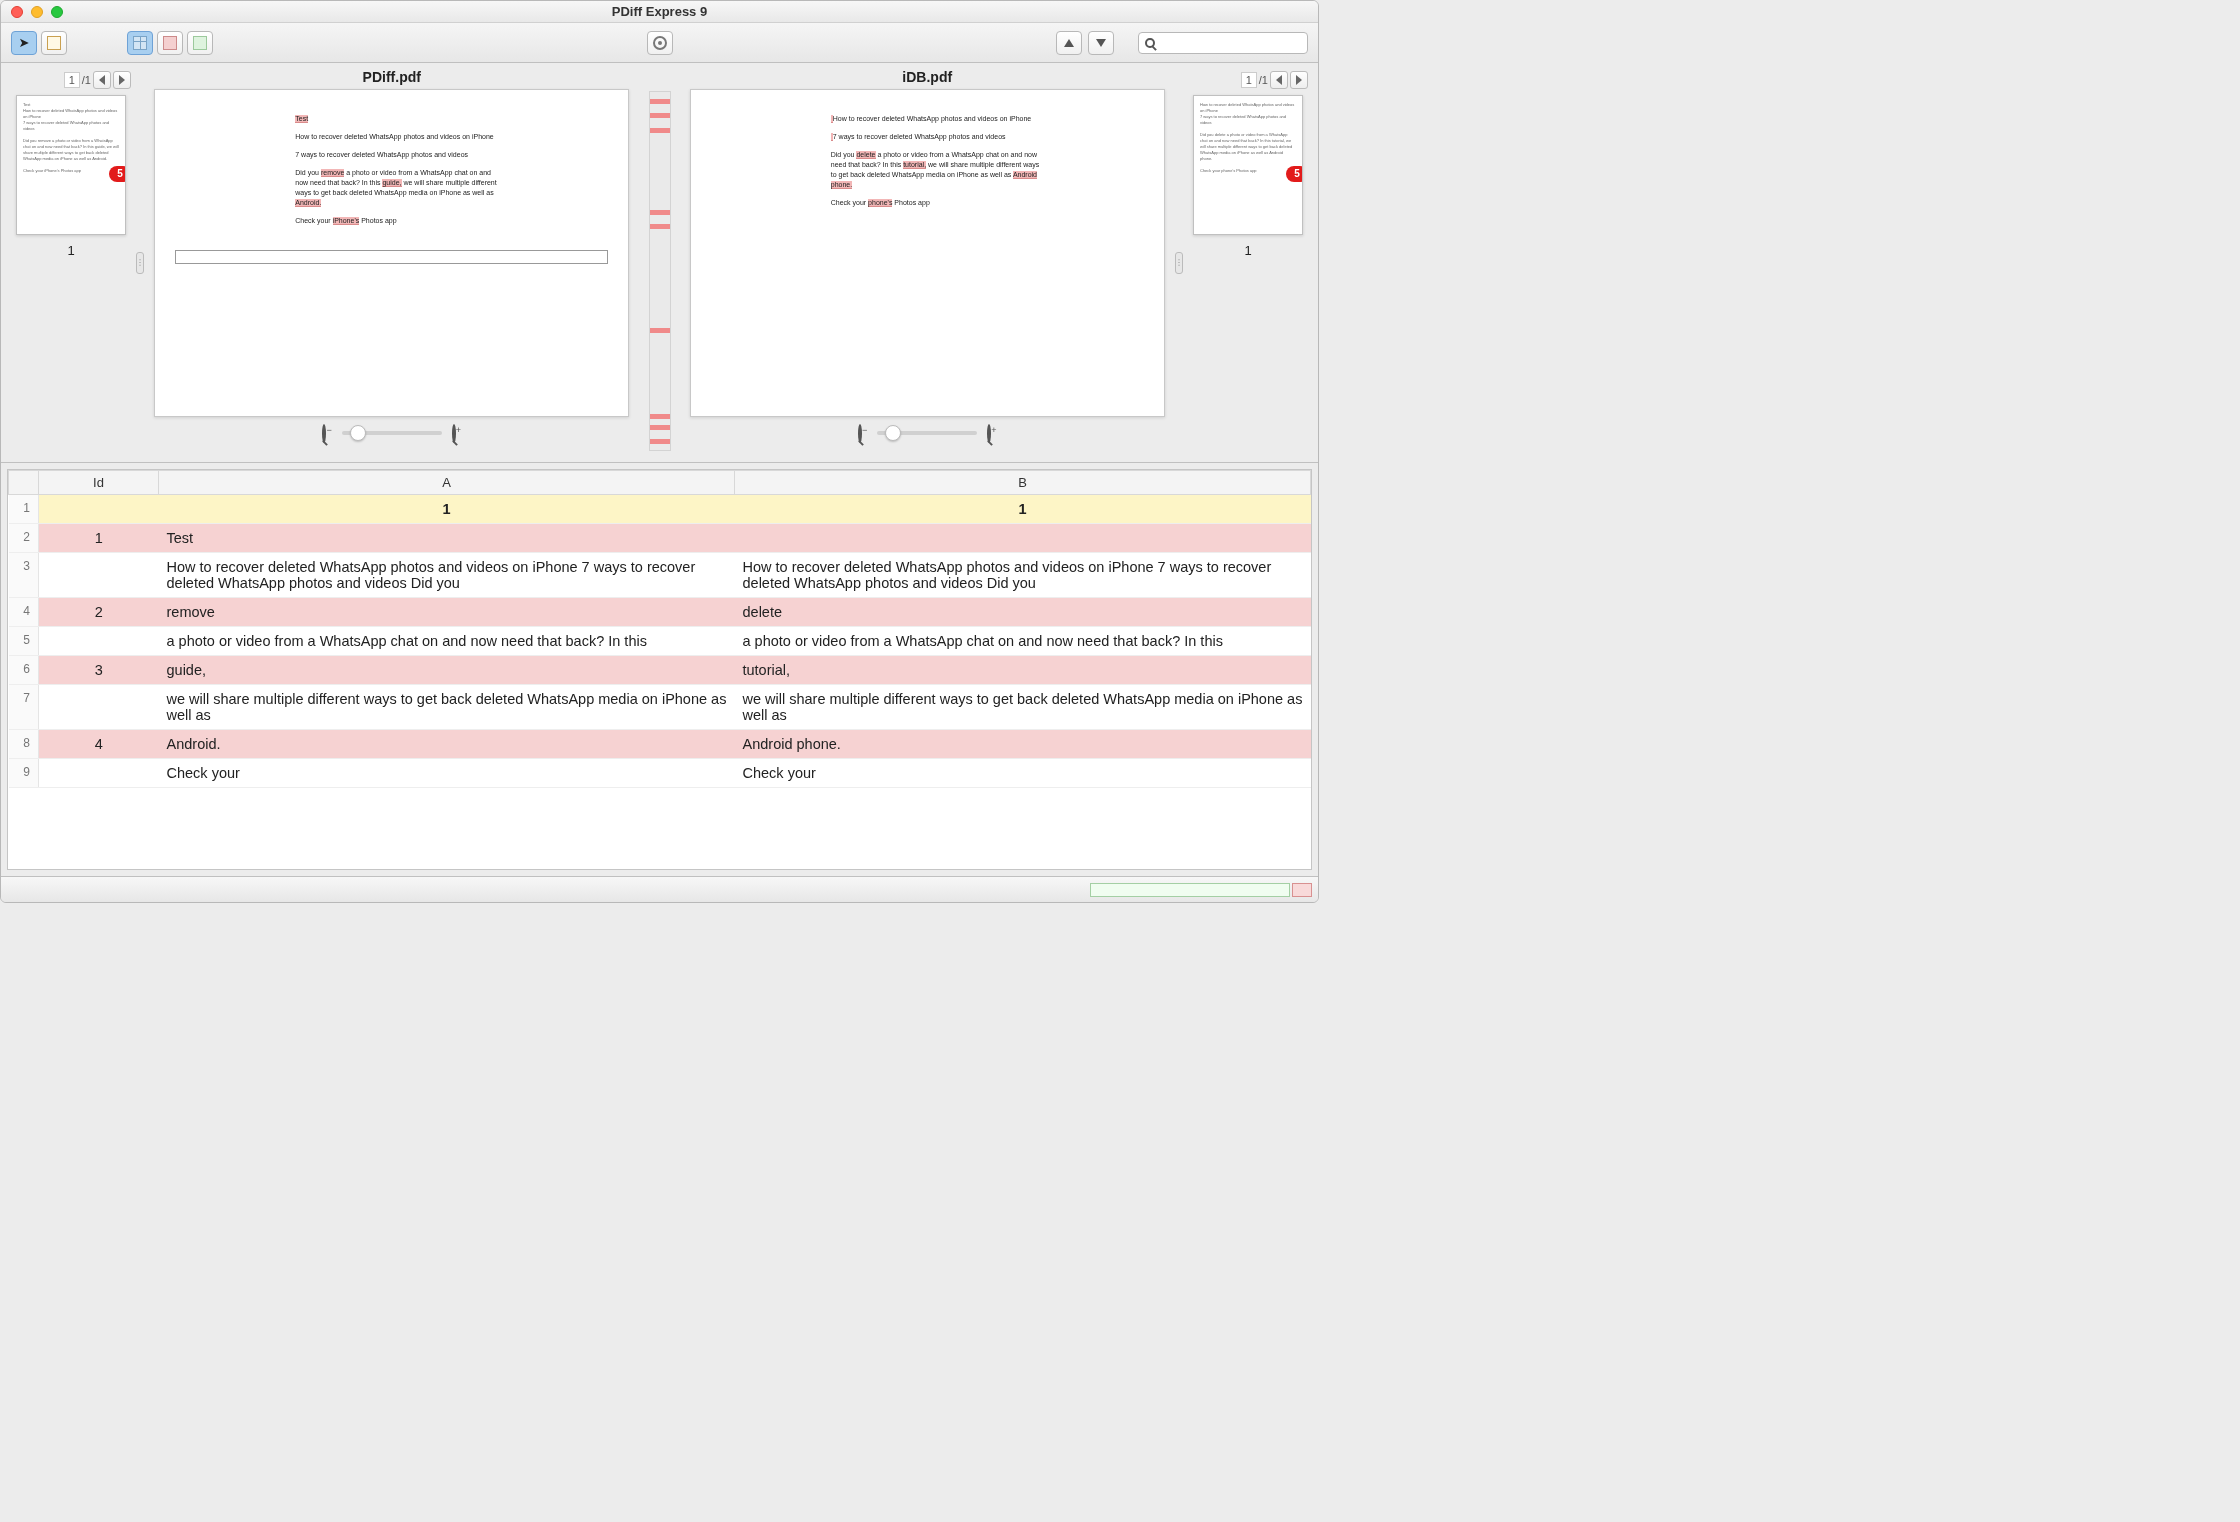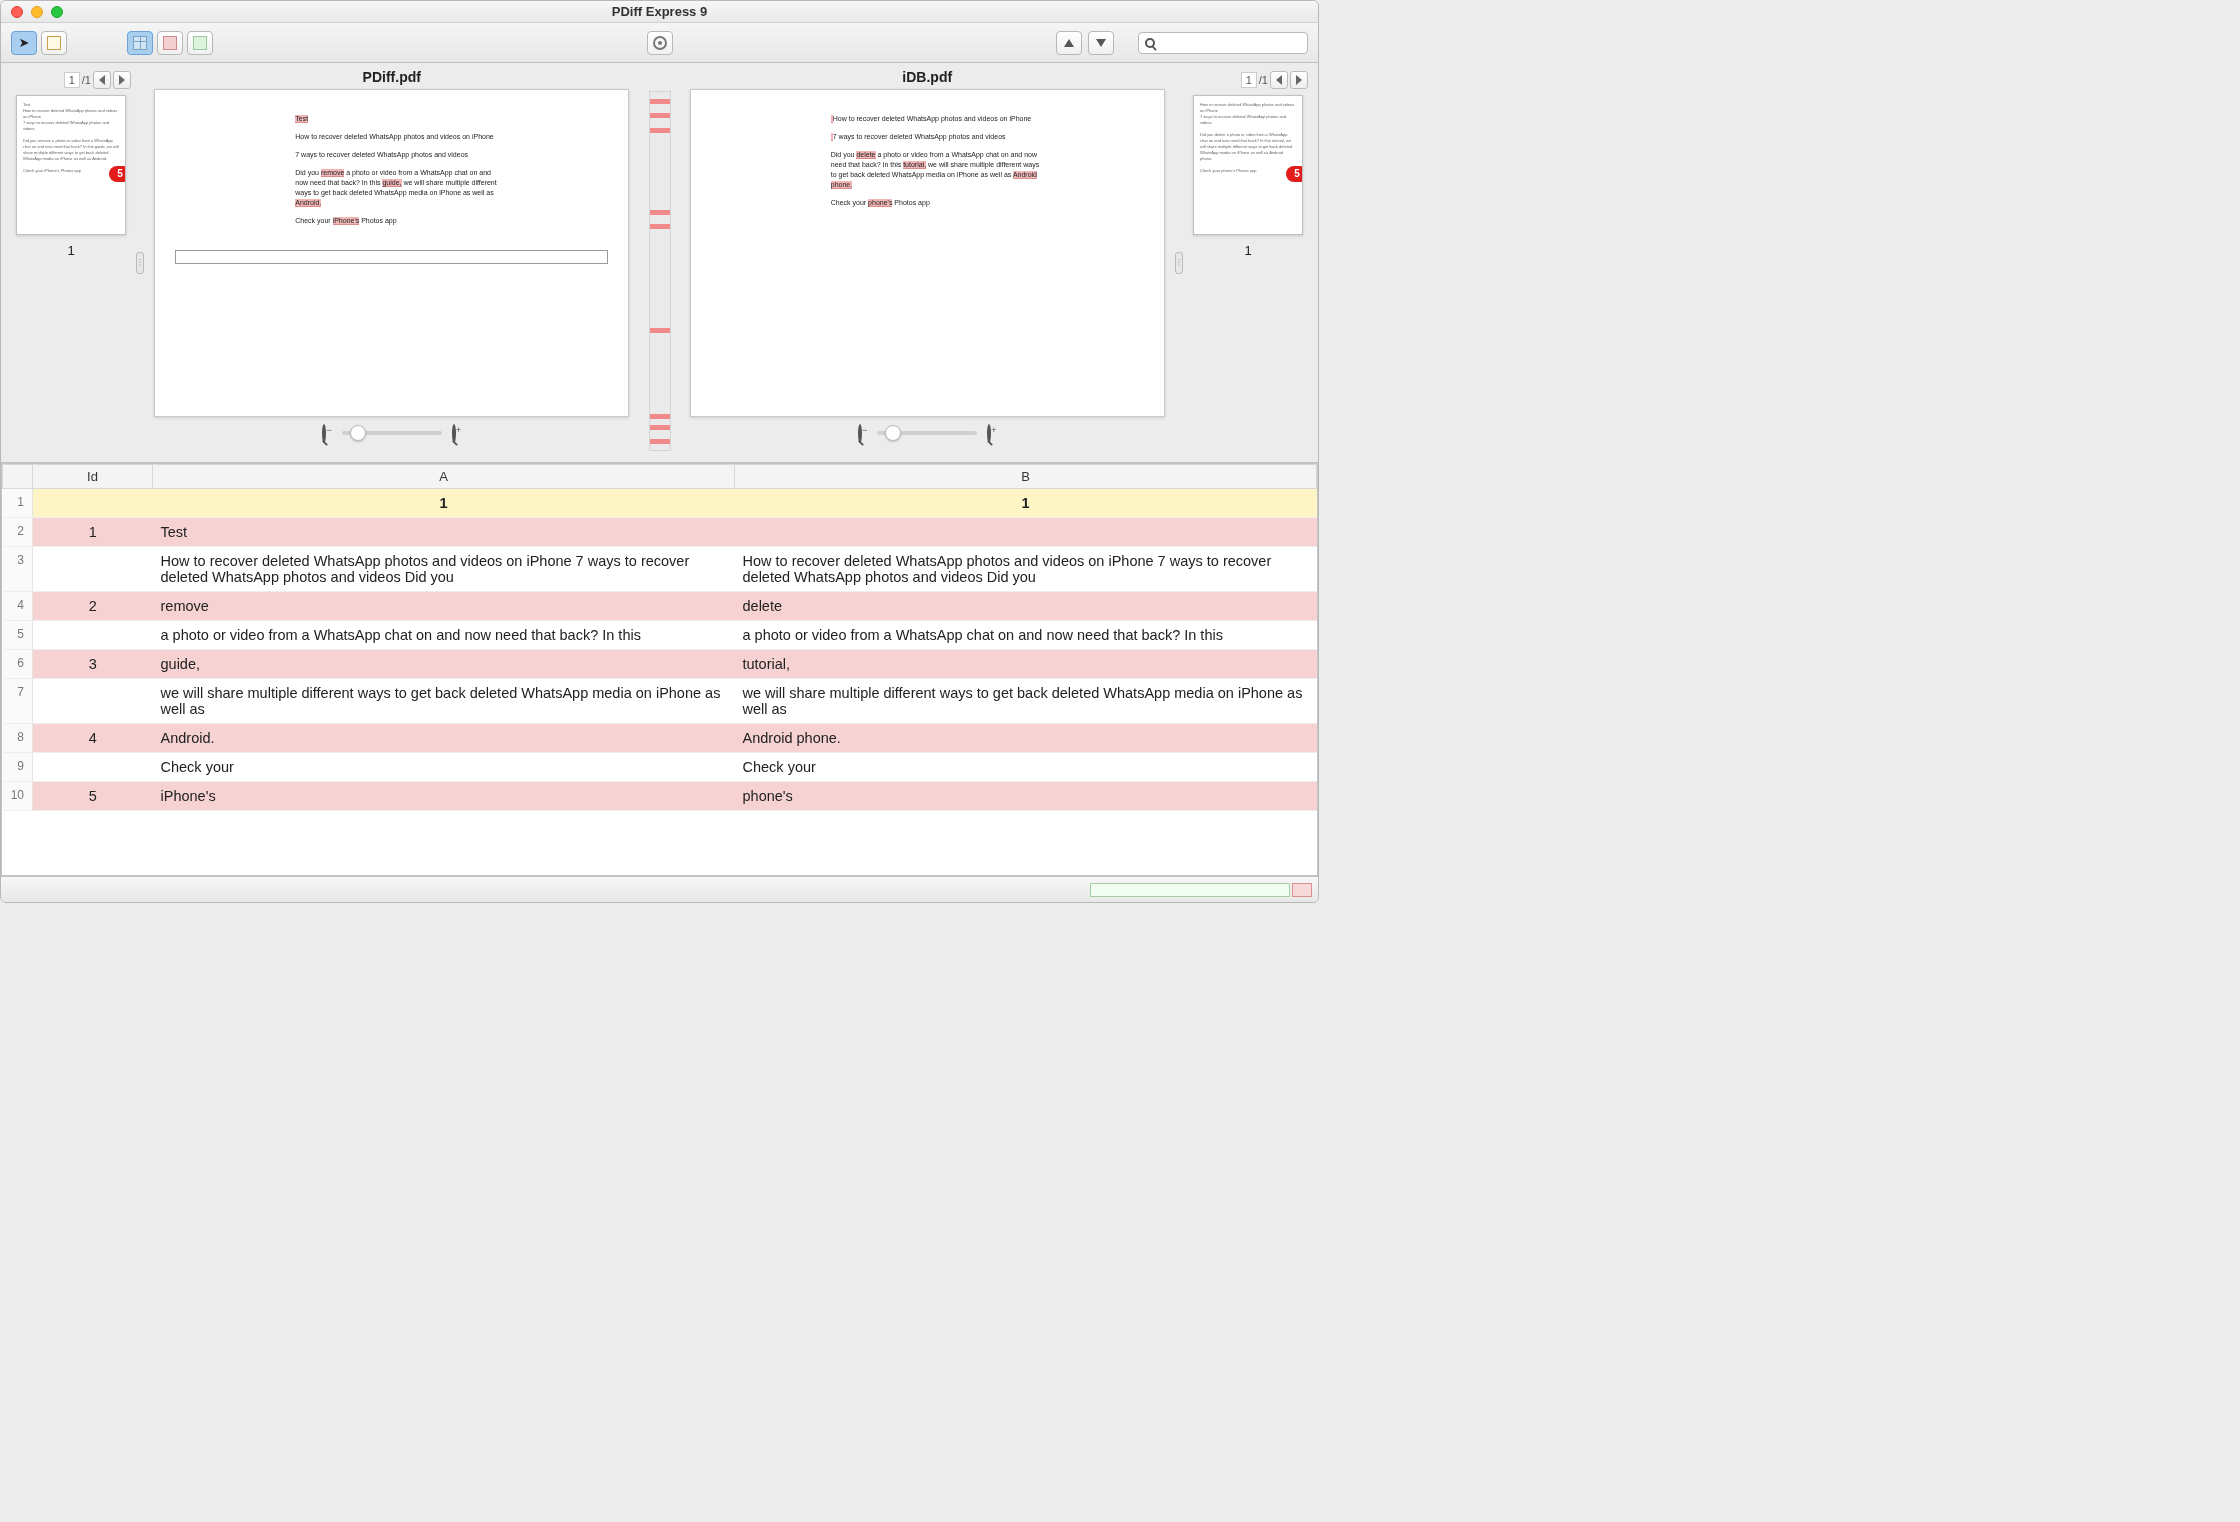--- a/index.html
+++ b/index.html
@@ -106,21 +106,21 @@
 .zoom { display:flex; align-items:center; gap:10px; margin-top:8px; }
 .zoom .z-btn { cursor:pointer; color:#555;}
 .slider { width:100px;height:4px;background:#d0d0d0;border-radius:2px;position:relative; }
 .slider .knob { position:absolute; left:8px; top:-6px; width:16px;height:16px;border-radius:50%;background:#fff;border:1px solid #bbb;box-shadow:0 1px 2px rgba(0,0,0,.2);}
 .overview {
   width: 34px; display:flex; flex-direction:column; align-items:center; padding-top:28px;
 }
 .ov-track{width:22px;height:360px;background:#eaeaea;border:1px solid #d3d3d3;position:relative;}
 .ov-mark{position:absolute;left:0;right:0;height:5px;background:#f08a8a;}
 
-.table-wrap { flex:1; overflow:auto; background:#fff; border:1px solid #c5c5c5; }
+.table-wrap { flex:1; overflow:auto; background:#fff; border:1px solid #c5c5c5; margin: 6px; }
 table { width:100%; border-collapse:collapse; font-size:14.5px; }
 th { background:#f4f4f4; border:1px solid #d8d8d8; font-weight:400; color:#333; padding:4px 8px; text-align:center; font-size:13px;}
 td { border-bottom:1px solid #eee; padding:6px 8px; vertical-align:top; }
 td.rownum { width:30px; text-align:right; color:#777; font-size:12px; background:#fafafa; border-right:1px solid #e5e5e5;}
 td.idcol { width:120px; text-align:center;}
 tr.yellow td.a, tr.yellow td.b, tr.yellow td.idcol { background:#fdf5c6; }
 tr.yellow td.a, tr.yellow td.b { font-weight:700; text-align:center; }
 tr.pink td.a, tr.pink td.b, tr.pink td.idcol { background:#f6d2d2; }
 
 .status { height:26px; background:linear-gradient(#f7f7f7,#e7e7e7); border-top:1px solid #c0c0c0; display:flex; align-items:center; justify-content:flex-end; padding:0 6px; }
@@ -340,26 +340,20 @@
             <td class="idcol">4</td>
             <td class="a">Android.</td>
             <td class="b">Android phone.</td>
           </tr>
           <tr class="">
             <td class="rownum">9</td>
             <td class="idcol"></td>
             <td class="a">Check your</td>
             <td class="b">Check your</td>
           </tr>
-          <tr class="pink">
-            <td class="rownum">10</td>
-            <td class="idcol">5</td>
-            <td class="a">iPhone's</td>
-            <td class="b">phone's</td>
-          </tr>
         </tbody>
     </table>
   </div>
 
   <div class="status">
     <div class="swatch-g"></div>
     <div class="swatch-r"></div>
   </div>
 </div>
 

